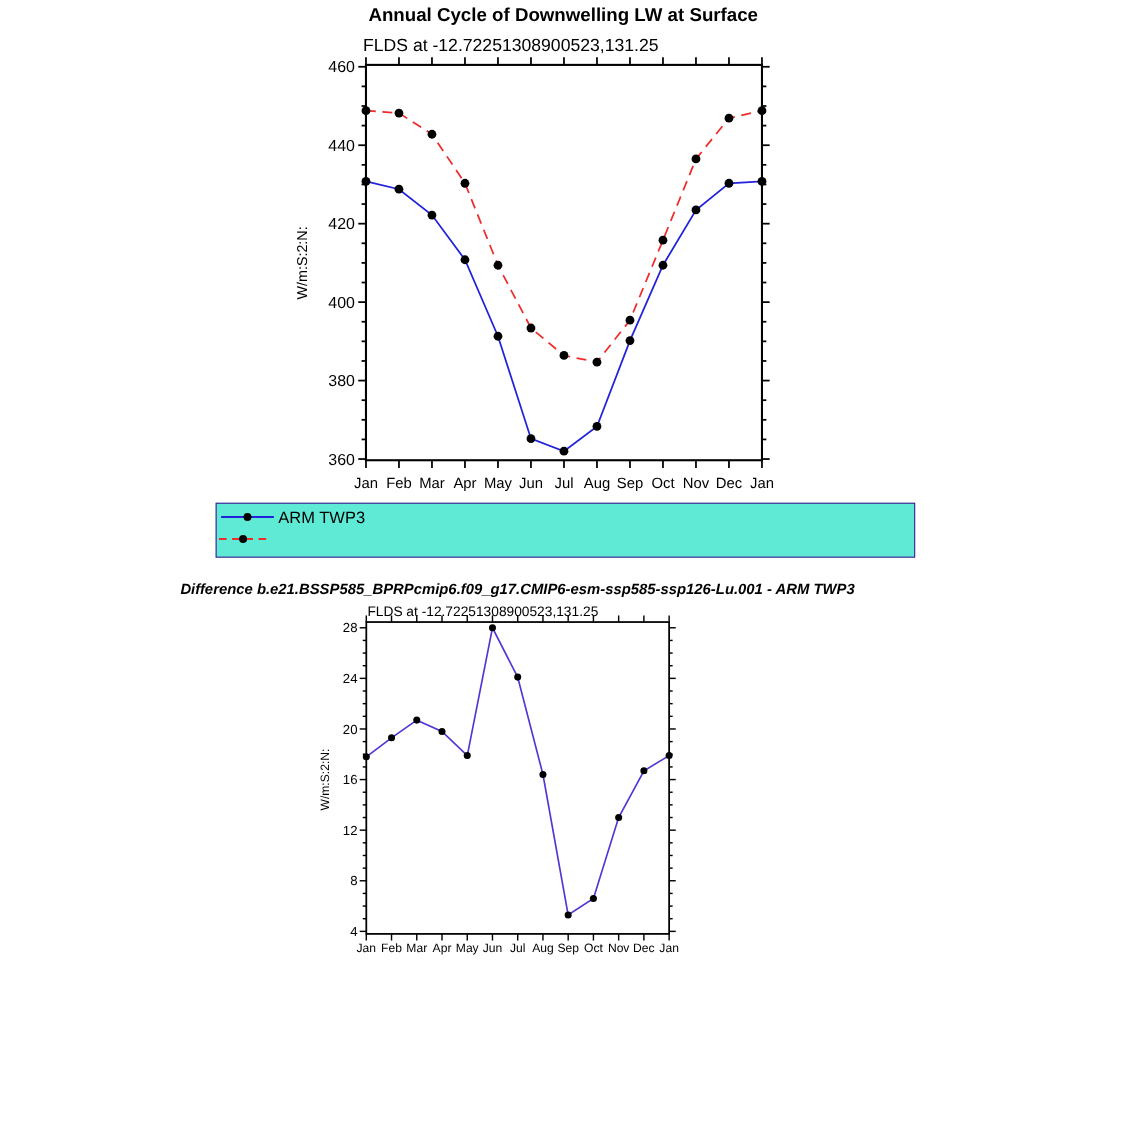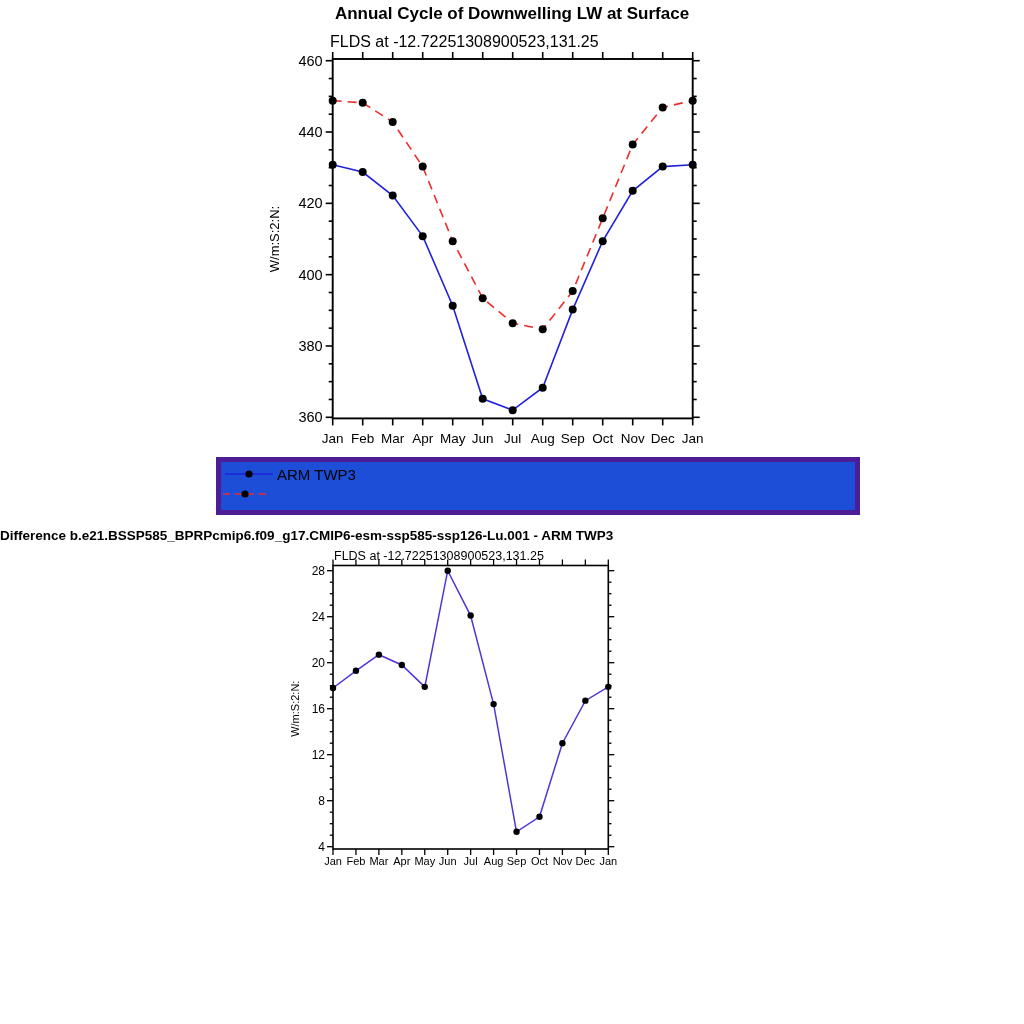--- a/index.html
+++ b/index.html
@@ -1,23 +1,23 @@
 <!DOCTYPE html>
 <html><head>
 <meta charset="utf-8">
 <style>
   html,body{margin:0;padding:0;background:#fff;}
   #canvas{position:relative;width:1024px;height:1024px;background:#fff;overflow:hidden;
           font-family:"Liberation Sans","DejaVu Sans",sans-serif;}
   .abs{position:absolute;}
   #chart1-title{left:0;top:4px;width:1024px;text-align:center;font-size:17px;font-weight:bold;color:#000;}
   #chart1-subtitle{left:330px;top:33px;font-size:16px;color:#000;}
-  #chart2-title{left:0;top:528px;width:941px;font-size:13.5px;font-weight:bold;color:#000;}
+  #chart2-title{left:0;top:528px;width:941px;text-align:center;font-size:13.5px;font-weight:bold;color:#000;font-style:italic;}
   #chart2-subtitle{left:334px;top:549px;font-size:12.5px;color:#000;}
-  #legend-box{left:196px;top:457px;width:634px;height:48px;border:5px solid #4c1d95;background:#1d4ed8;margin-left:20px;}
+  #legend-box{left:196px;top:457px;width:634px;height:48px;border:1px solid #4c1d95;background:#5eead4;}
   .legend-label{position:absolute;font-size:15px;color:#000;white-space:nowrap;}
   #legend-label-0{left:56px;top:4px;}
   #legend-label-1{left:50px;top:24px;}
   .legend-sample{position:absolute;}
   #legend-sample-0{left:3px;top:4px;}
   #legend-sample-1{left:2px;top:24px;}
   svg text{fill:#000;}
 </style>
 </head>
 <body>

